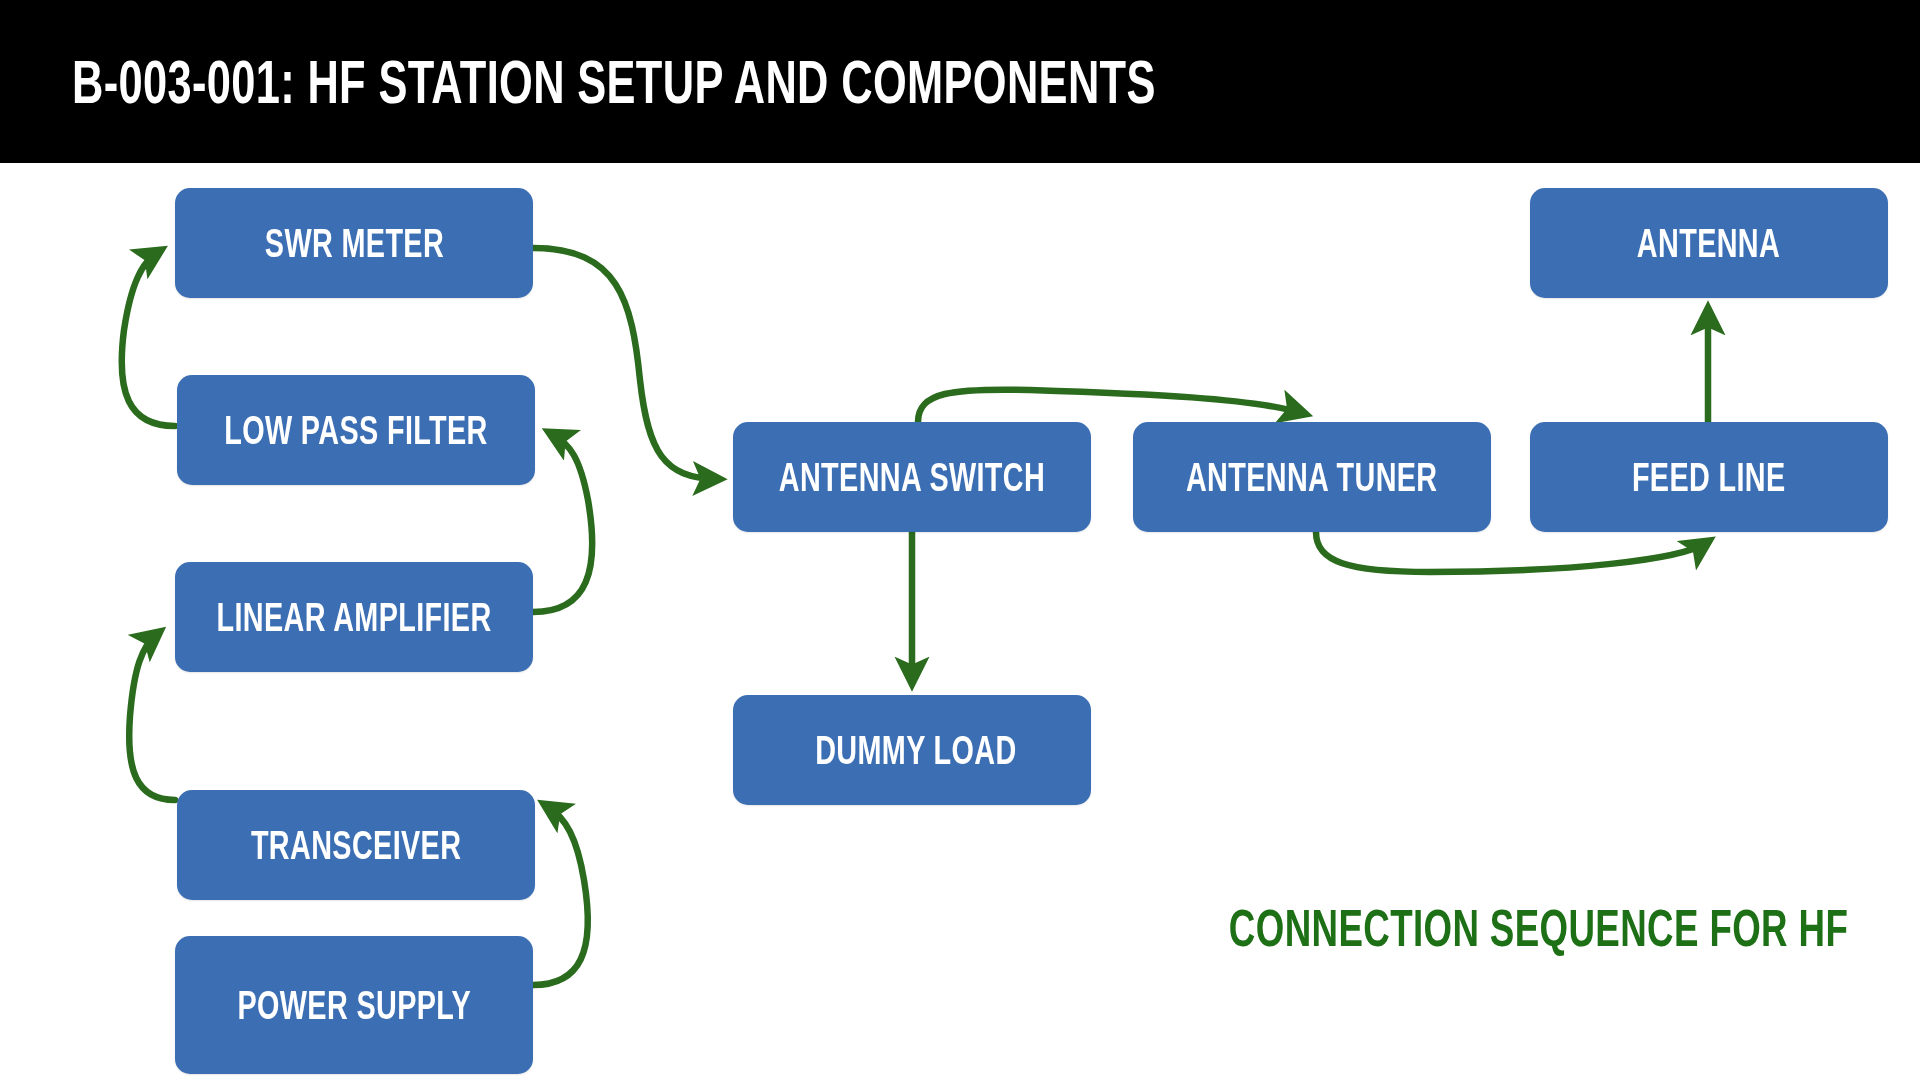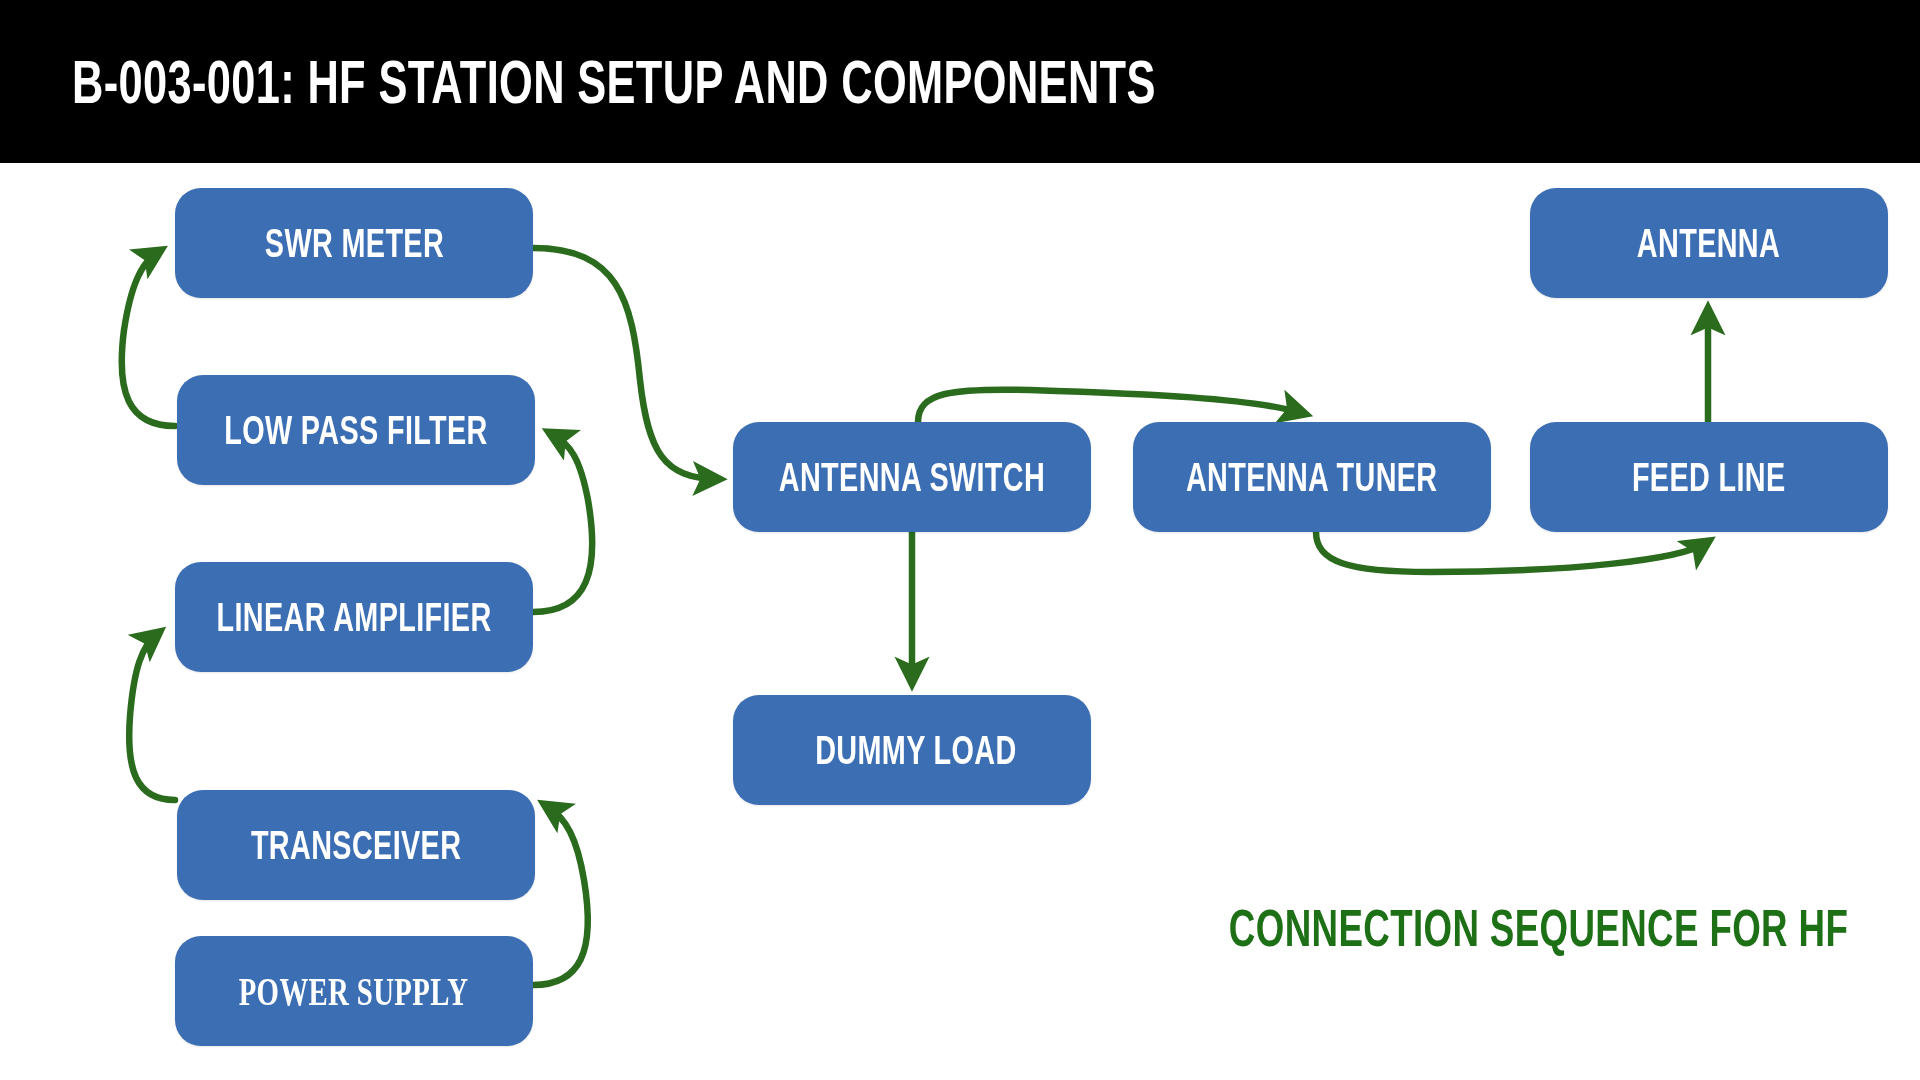--- a/index.html
+++ b/index.html
@@ -37,21 +37,21 @@
   #connectors {
     position:absolute;
     left:0; top:0;
     width:1920px; height:1080px;
     pointer-events:none;
   }
   
   .node {
     position:absolute;
     background:#3C6EB4;
-    border-radius:26px;
+    border-radius:15px;
     display:flex;
     align-items:center;
     justify-content:center;
     box-shadow:0 1px 2px rgba(0,0,0,0.10);
   }
   .node .node-label {
     color:#ffffff;
     font-size:40px;
     font-weight:700;
     letter-spacing:0.5px;
@@ -120,21 +120,21 @@
   </div>
 
   <div class="node" style="left:175px; top:562px; width:358px; height:110px;text-align:center;">
     <span class="node-label">LINEAR AMPLIFIER</span>
   </div>
 
   <div class="node" style="left:177px; top:749px; width:358px; height:110px;margin-top:41px;">
     <span class="node-label">TRANSCEIVER</span>
   </div>
 
-  <div class="node" style="left:175px; top:936px; width:358px; height:110px;font-family:Liberation Serif, serif;">
+  <div class="node" style="left:175px; top:936px; width:358px; height:138px;">
     <span class="node-label">POWER SUPPLY</span>
   </div>
 
   <div class="node" style="left:733px; top:422px; width:358px; height:110px;">
     <span class="node-label">ANTENNA SWITCH</span>
   </div>
 
   <div class="node" style="left:1133px; top:422px; width:358px; height:110px;">
     <span class="node-label">ANTENNA TUNER</span>
   </div>

